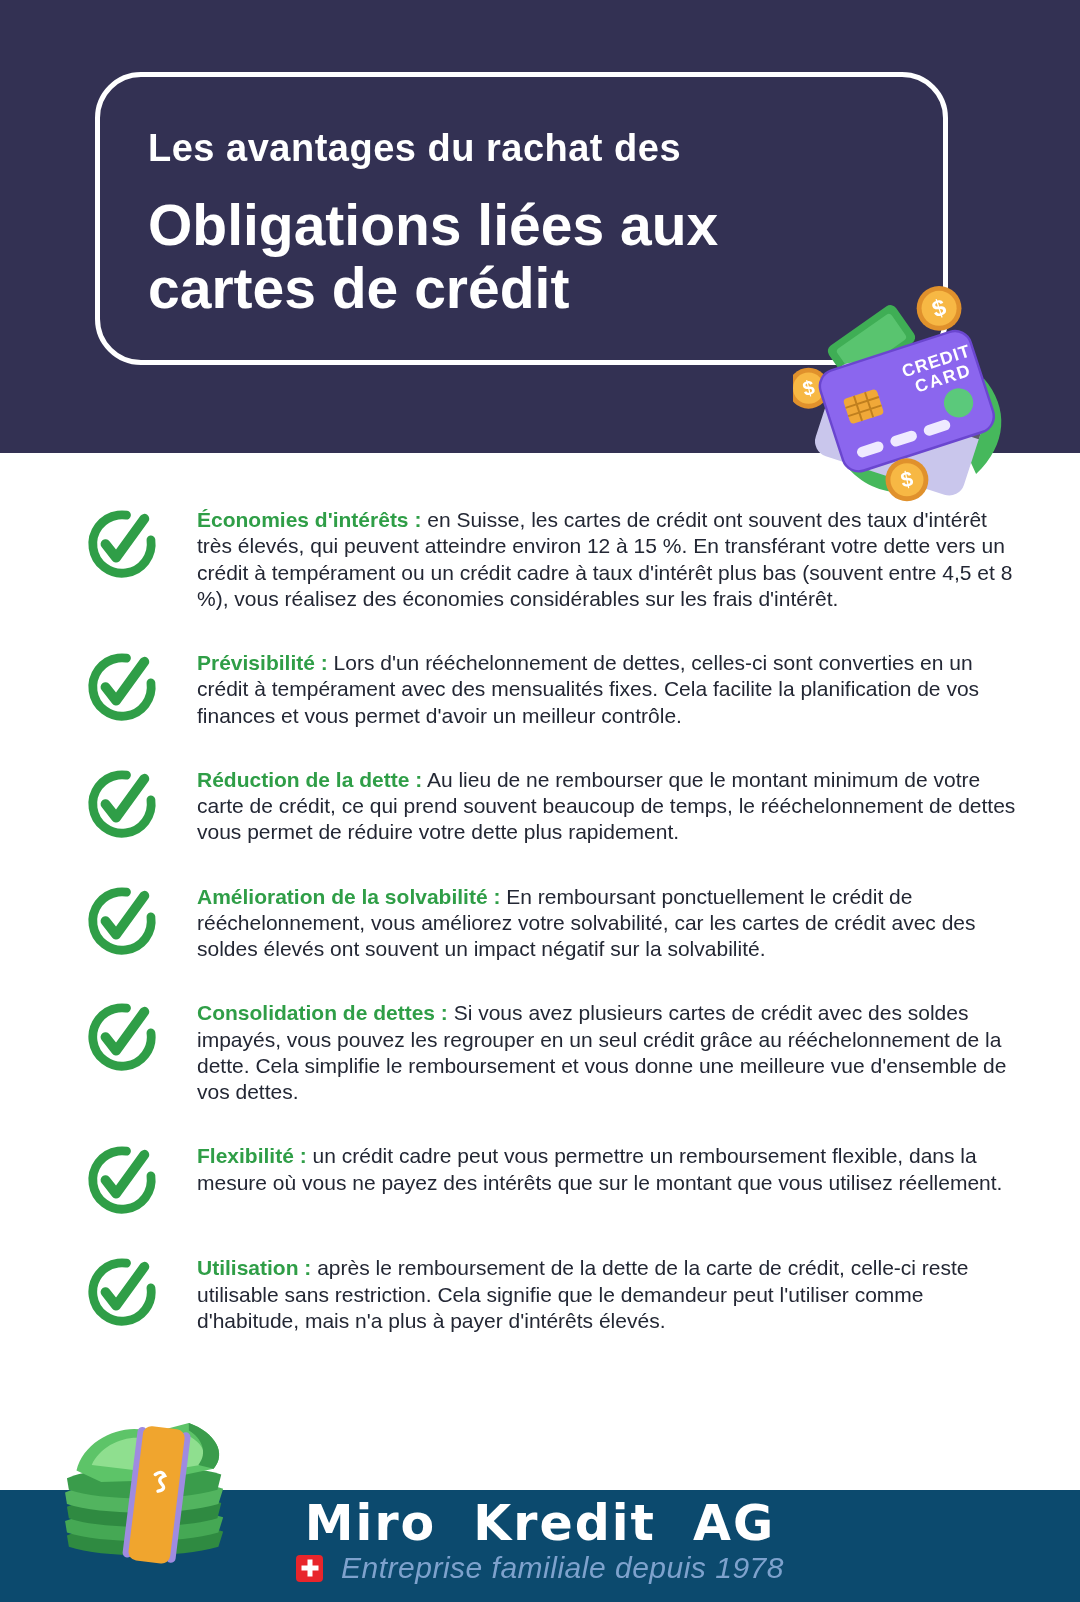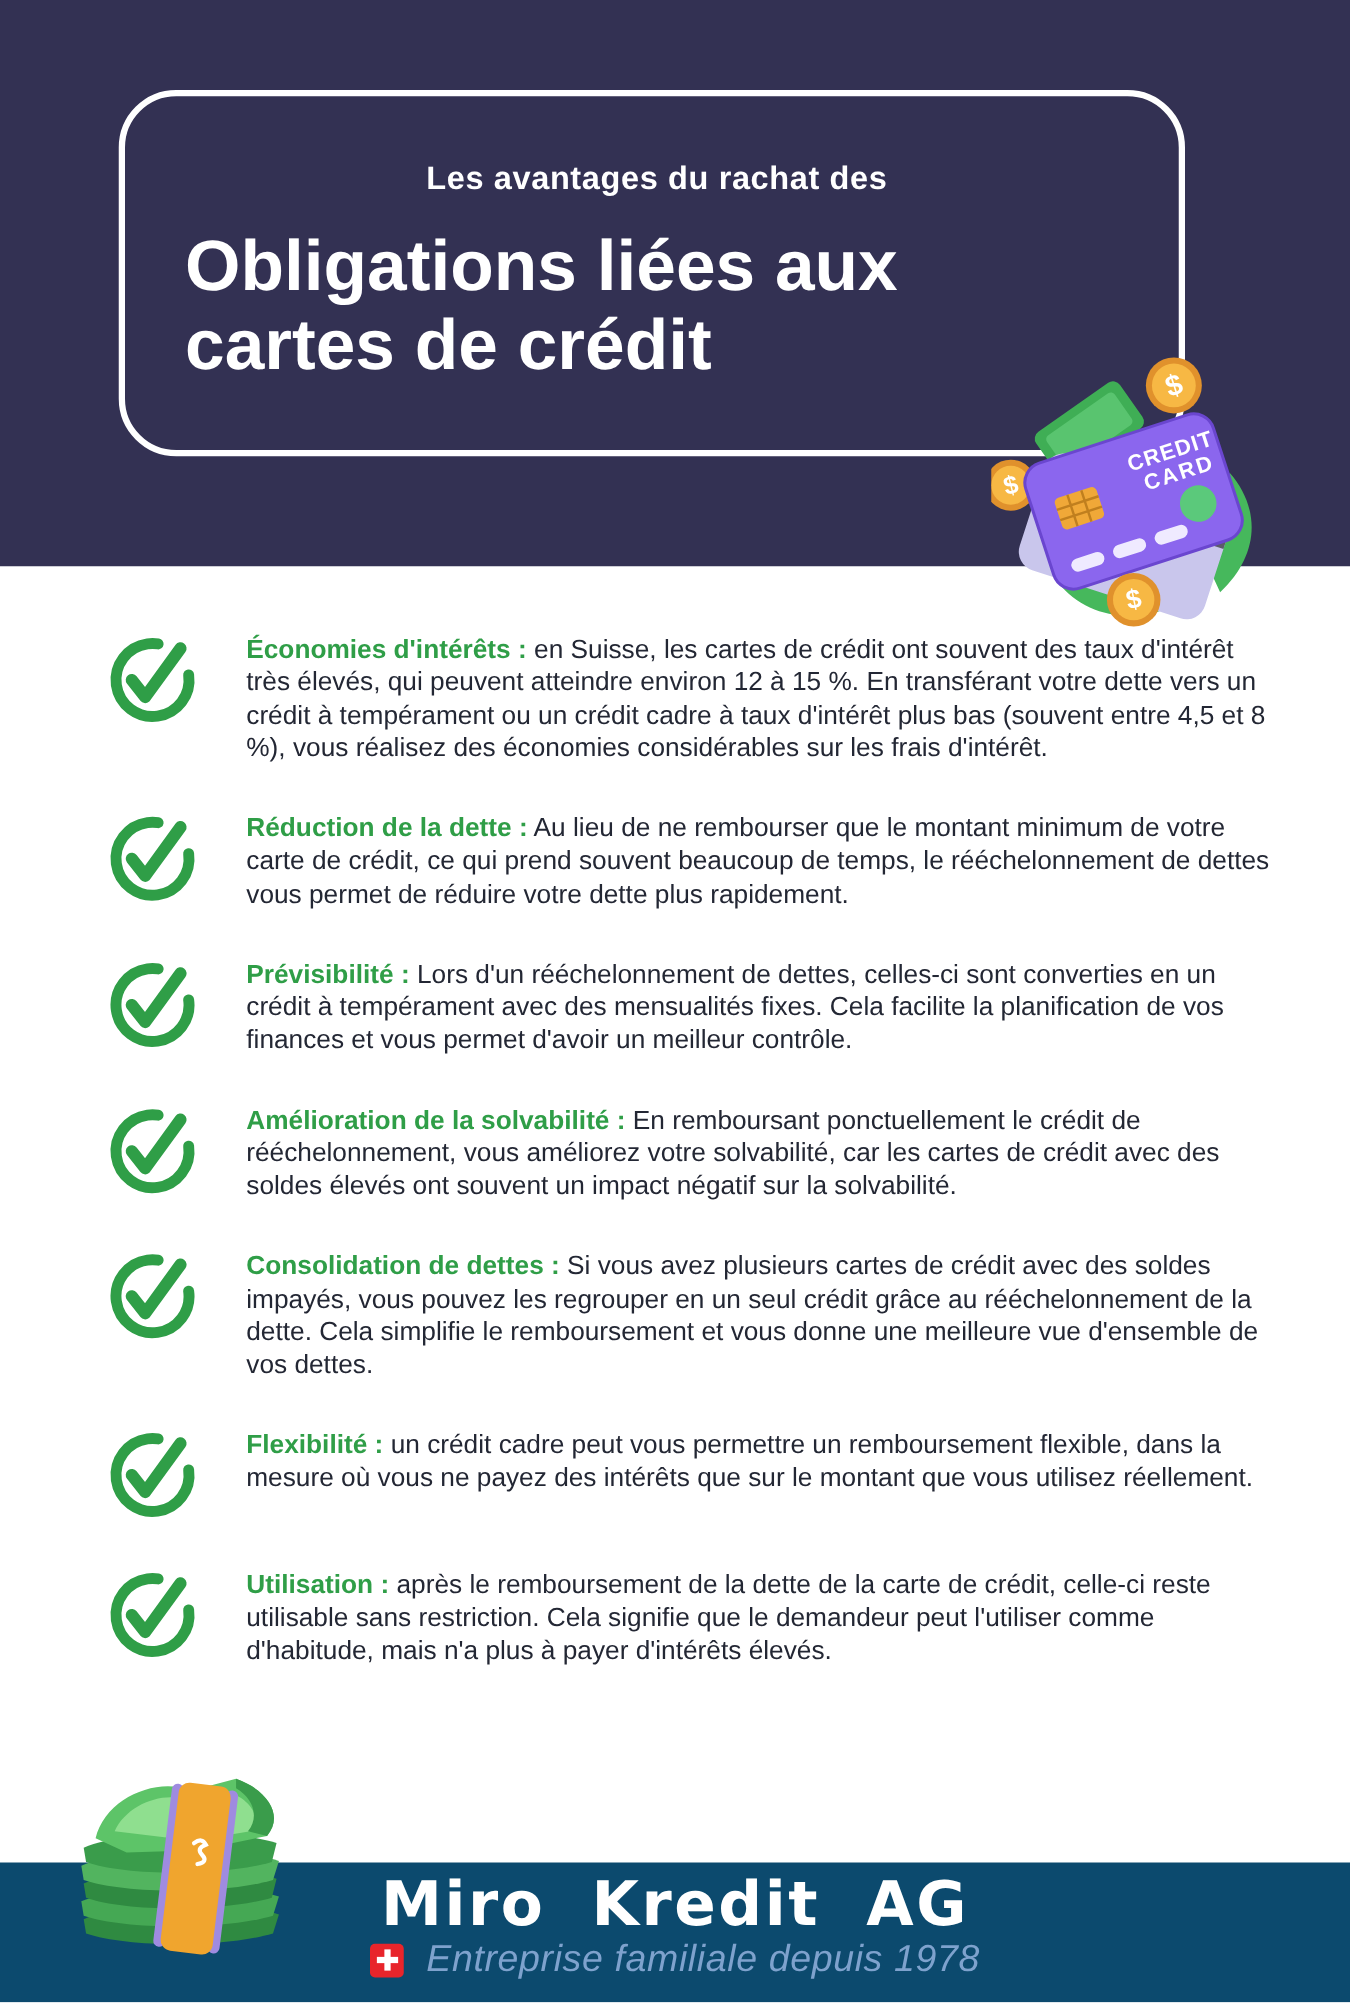--- a/index.html
+++ b/index.html
@@ -24,25 +24,24 @@
     left: 95px;
     top: 72px;
     width: 853px;
     height: 293px;
     border: 5px solid #ffffff;
     border-radius: 46px;
     padding: 50px 40px 0 48px;
   }
   .kicker {
     color: #ffffff;
-    font-size: 26px;
+    font-size: 38px;
     font-weight: 700;
     letter-spacing: 0.5px;
     margin-bottom: 24px;
-    text-align: center;
   }
   .title {
     color: #ffffff;
     font-size: 57px;
     font-weight: 700;
     line-height: 1.1;
     max-width: 700px;
   }
   .card-illustration {
     position: absolute;
@@ -218,35 +217,35 @@
     </section>
 
     <section class="item">
       <span class="check">
         <svg viewBox="0 0 76 76">
             <circle cx="38" cy="38" r="30" fill="none" stroke="#2f9e47" stroke-width="9" stroke-linecap="round" stroke-dasharray="150 39" transform="rotate(-8 38 38)"></circle>
             <path d="M21 38 L32 52 L61 12" fill="none" stroke="#2f9e47" stroke-width="10" stroke-linecap="round" stroke-linejoin="round"></path>
           </svg>
       </span>
       <p class="item-text">
+        <strong class="item-heading">Prévisibilité :</strong>
+        <span>Lors d'un rééchelonnement de dettes, celles-ci sont converties en un crédit à tempérament avec des mensualités fixes. Cela facilite la planification de vos finances et vous permet d'avoir un meilleur contrôle.</span>
+      </p>
+    </section>
+
+    <section class="item">
+      <span class="check">
+        <svg viewBox="0 0 76 76">
+            <circle cx="38" cy="38" r="30" fill="none" stroke="#2f9e47" stroke-width="9" stroke-linecap="round" stroke-dasharray="150 39" transform="rotate(-8 38 38)"></circle>
+            <path d="M21 38 L32 52 L61 12" fill="none" stroke="#2f9e47" stroke-width="10" stroke-linecap="round" stroke-linejoin="round"></path>
+          </svg>
+      </span>
+      <p class="item-text">
         <strong class="item-heading">Réduction de la dette :</strong>
         <span>Au lieu de ne rembourser que le montant minimum de votre carte de crédit, ce qui prend souvent beaucoup de temps, le rééchelonnement de dettes vous permet de réduire votre dette plus rapidement.</span>
-      </p>
-    </section>
-
-    <section class="item">
-      <span class="check">
-        <svg viewBox="0 0 76 76">
-            <circle cx="38" cy="38" r="30" fill="none" stroke="#2f9e47" stroke-width="9" stroke-linecap="round" stroke-dasharray="150 39" transform="rotate(-8 38 38)"></circle>
-            <path d="M21 38 L32 52 L61 12" fill="none" stroke="#2f9e47" stroke-width="10" stroke-linecap="round" stroke-linejoin="round"></path>
-          </svg>
-      </span>
-      <p class="item-text">
-        <strong class="item-heading">Prévisibilité :</strong>
-        <span>Lors d'un rééchelonnement de dettes, celles-ci sont converties en un crédit à tempérament avec des mensualités fixes. Cela facilite la planification de vos finances et vous permet d'avoir un meilleur contrôle.</span>
       </p>
     </section>
 
     <section class="item">
       <span class="check">
         <svg viewBox="0 0 76 76">
             <circle cx="38" cy="38" r="30" fill="none" stroke="#2f9e47" stroke-width="9" stroke-linecap="round" stroke-dasharray="150 39" transform="rotate(-8 38 38)"></circle>
             <path d="M21 38 L32 52 L61 12" fill="none" stroke="#2f9e47" stroke-width="10" stroke-linecap="round" stroke-linejoin="round"></path>
           </svg>
       </span>

